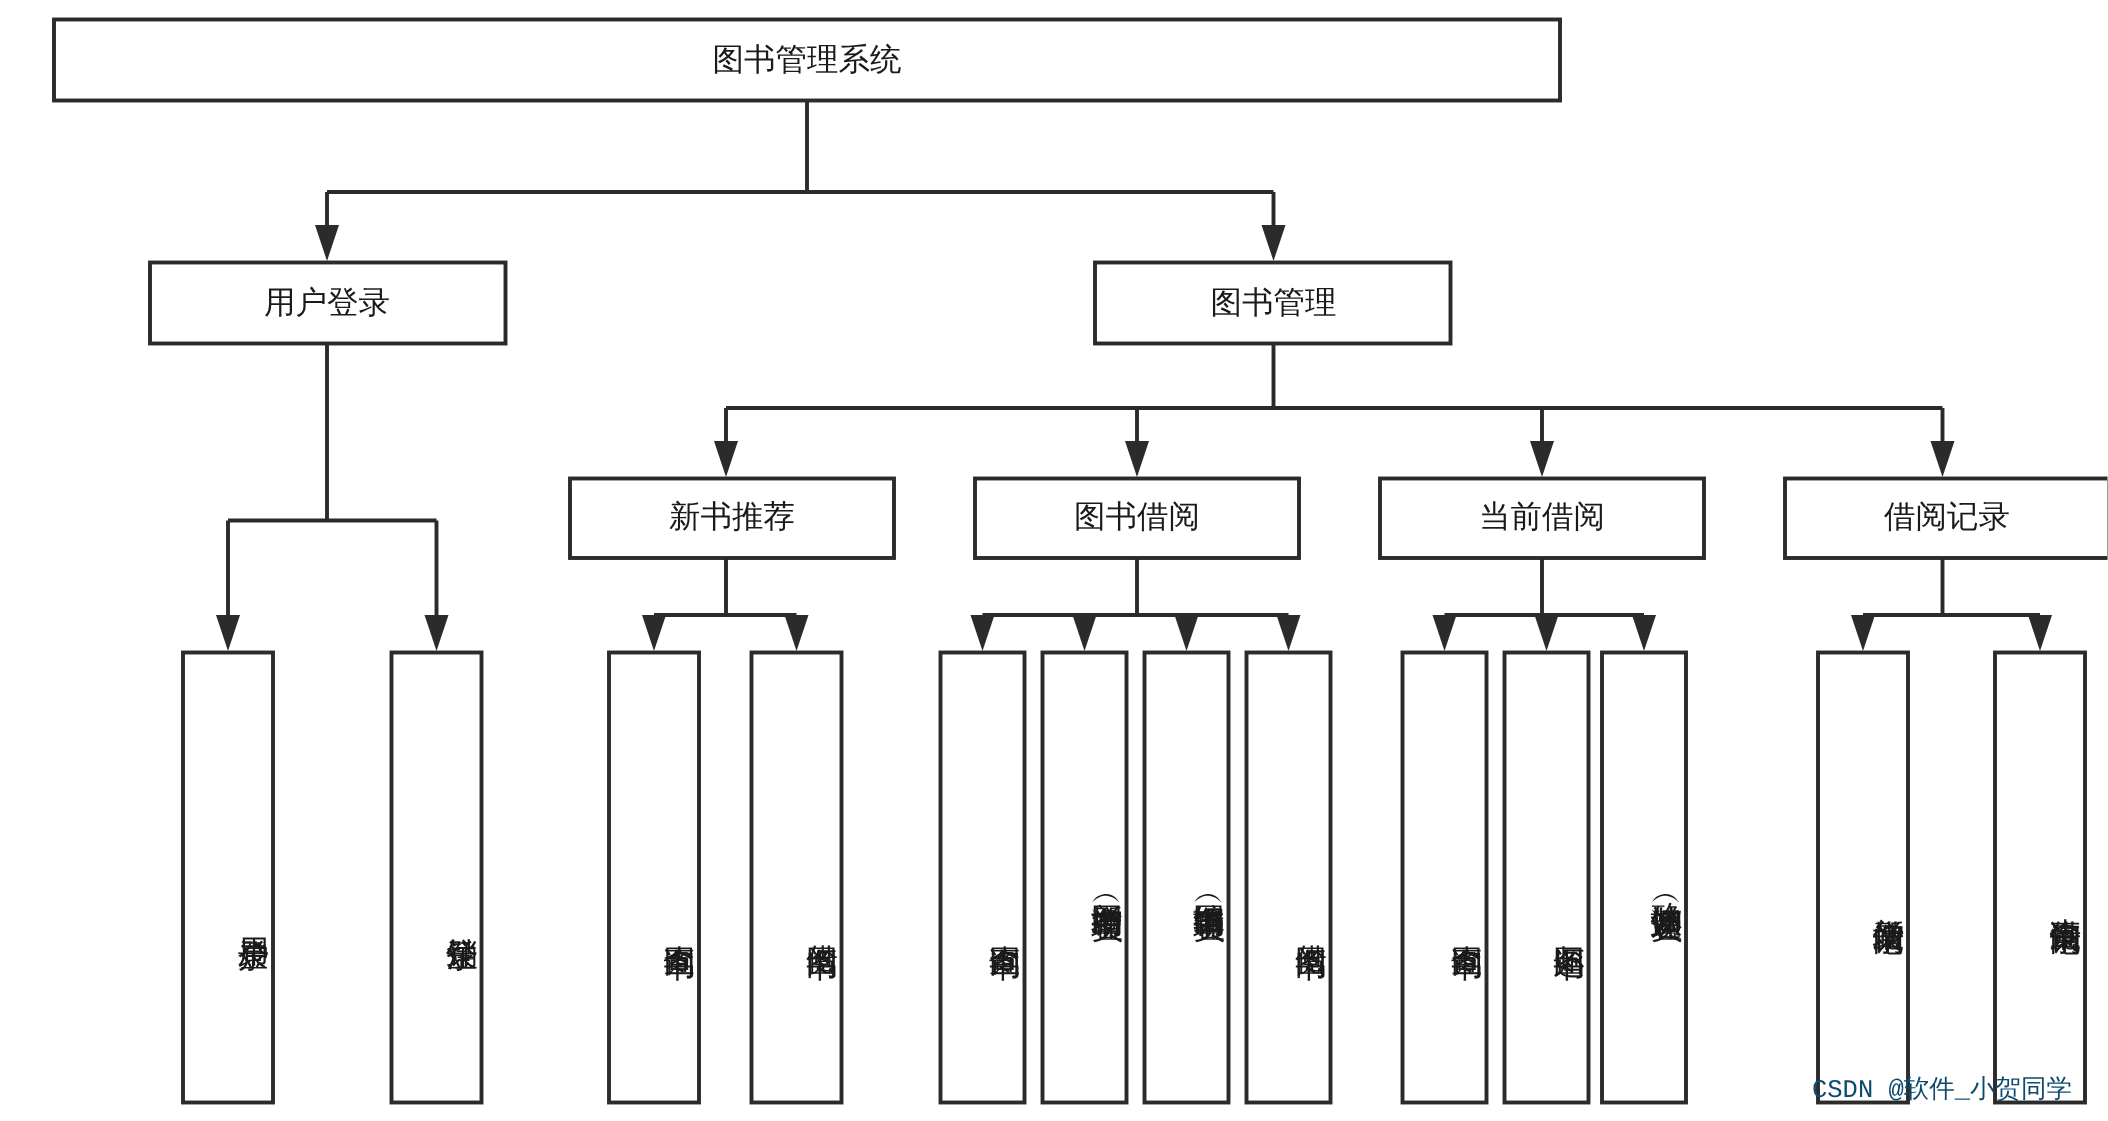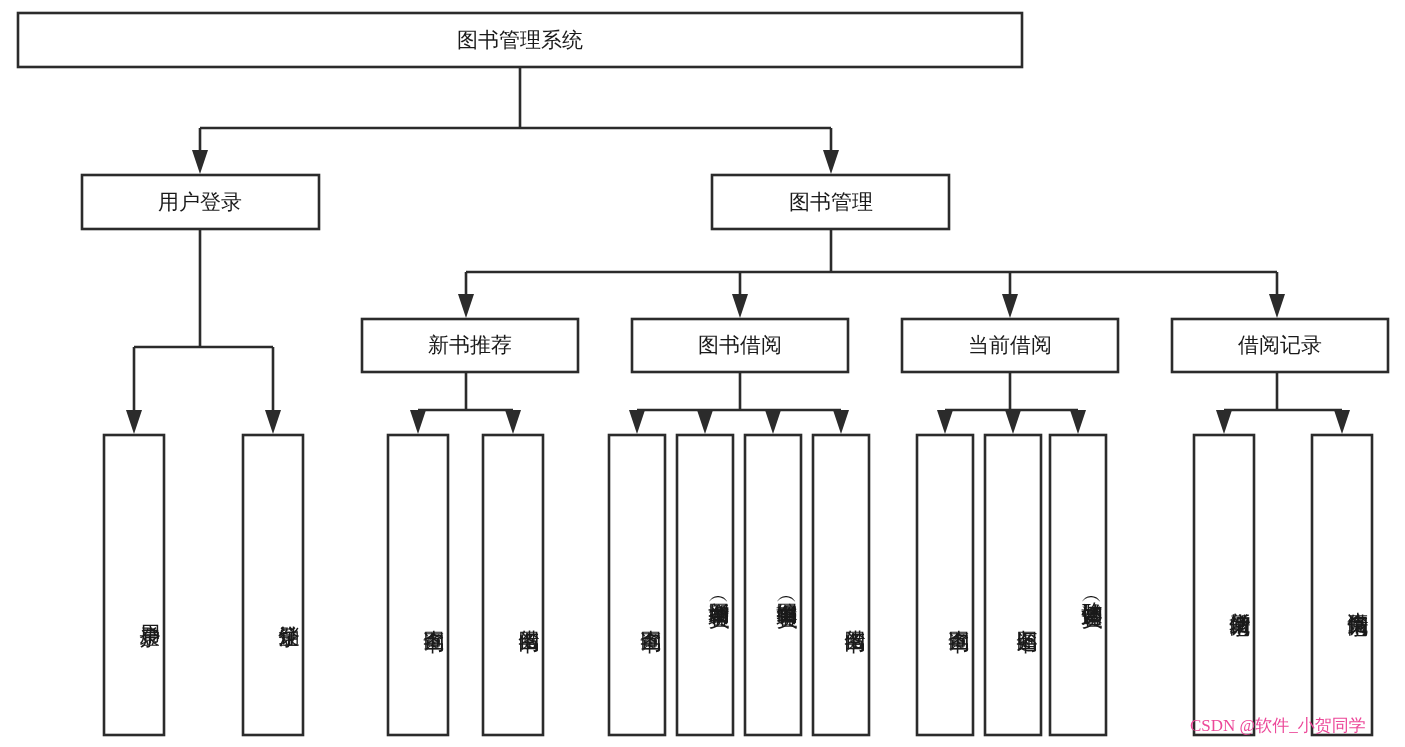--- a/index.html
+++ b/index.html
@@ -11,20 +11,21 @@
     width: 1405px;
     height: 747px;
     font-family: "Liberation Sans", "DejaVu Sans", sans-serif;
     overflow: hidden;
     position: relative;
   }
   #diagram-root {
     position: relative;
     width: 1357px;
     height: 747px;
+    margin-left: 18px;
   }
   svg.diagram-svg {
     position: absolute;
     top: 0;
     left: 0;
     width: 1405px;
     height: 747px;
   }
   .node-rect {
     fill: #ffffff;
@@ -72,23 +73,23 @@
     line-height: 1.32;
     color: #1a1a1a;
     letter-spacing: 1px;
     white-space: nowrap;
     pointer-events: none;
   }
   .watermark {
     position: absolute;
     left: 1190px;
     top: 714px;
-    font-family: Liberation Serif, serif;
+    font-family: Liberation Mono, monospace;
     font-size: 17px;
-    color: #ec4899;
+    color: #0c4a6e;
     white-space: nowrap;
   }
 </style>
 </head>
 <body>
 
 <div id="diagram-root">
 
   <svg class="diagram-svg" viewBox="0 0 1405 747" xmlns="http://www.w3.org/2000/svg">
 

